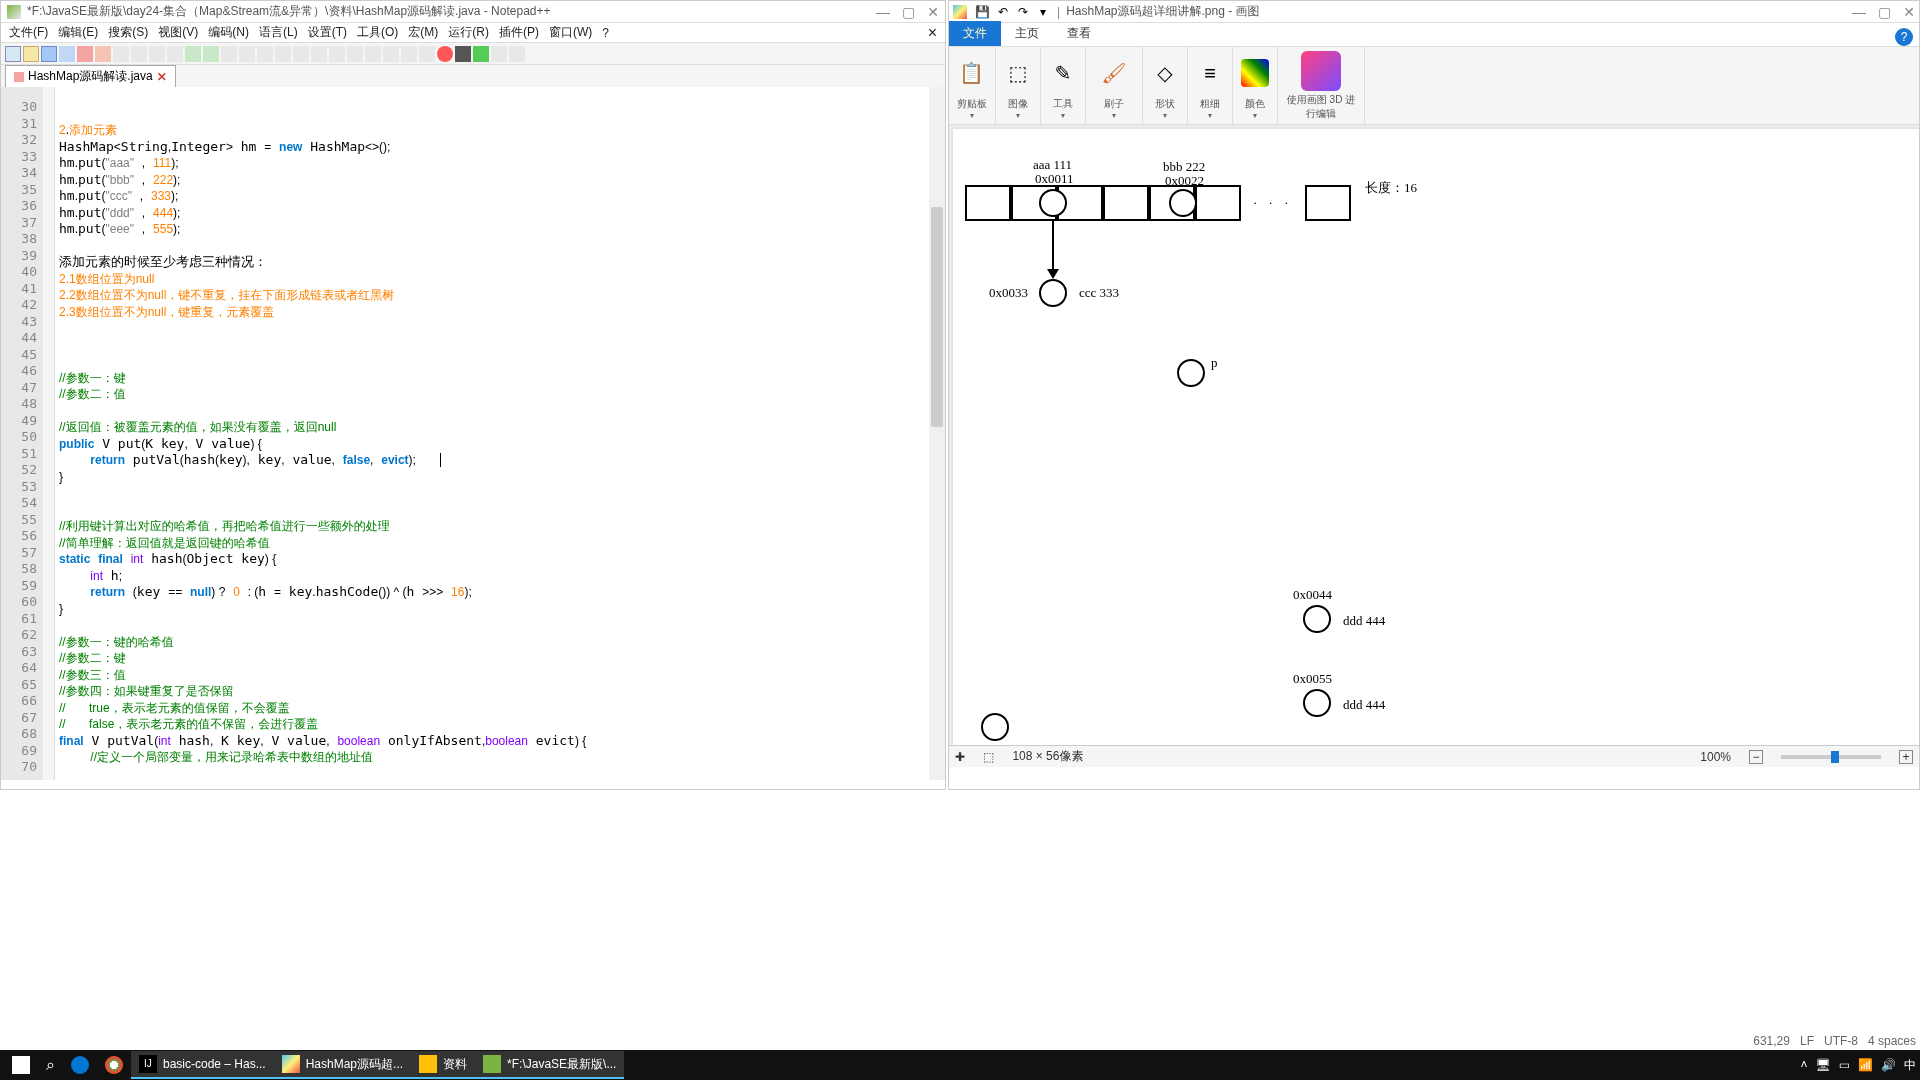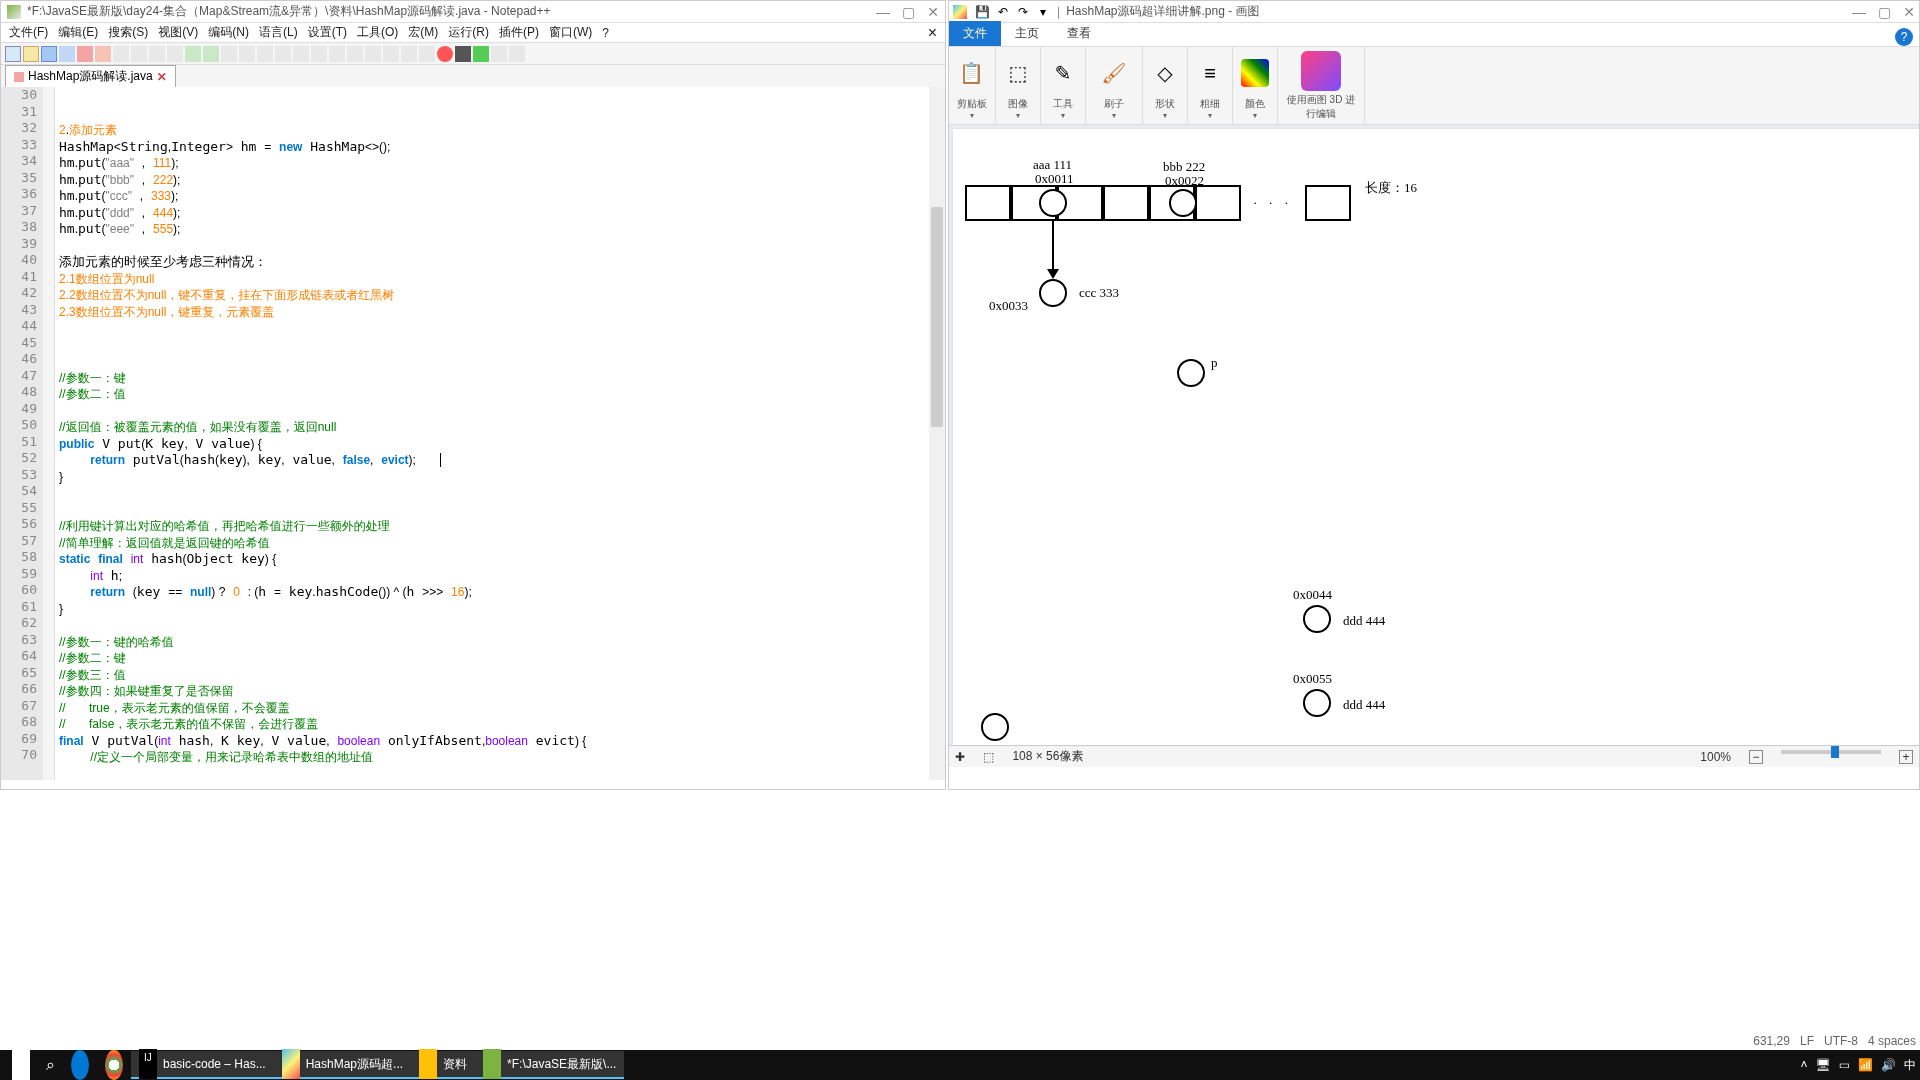--- a/index.html
+++ b/index.html
@@ -45,21 +45,21 @@
 .tb-rec{background:#f55;border-radius:50%}
 .tb-play{background:#5c5}
 .tb-stop{background:#555}
 .tb-playrec{background:#e8e8e8}
 .tb-saverec{background:#e8e8e8}
 .npp-tabs{height:22px;display:flex;align-items:flex-end;padding:2px 4px 0;background:#f5f5f5}
 .npp-tab{background:#fff;border:1px solid #aaa;border-bottom:none;padding:2px 8px;display:flex;align-items:center;gap:4px;font-size:11px}
 .npp-tab-icon{width:10px;height:10px;background:#f5a4a4;display:inline-block}
 .npp-tab-close{color:#c44;cursor:pointer;font-weight:bold}
 .npp-editor{position:relative;height:693px;display:flex;overflow:hidden}
-.npp-gutter{width:42px;background:#e8e8e8;text-align:right;padding:0 6px 2px 2px;color:#888;font-family:Consolas,monospace;font-size:13px;line-height:16.5px}
+.npp-gutter{width:42px;background:#e8e8e8;text-align:right;padding:12px 6px 2px 2px;color:#888;font-family:Consolas,monospace;font-size:13px;line-height:16.5px}
 .npp-fold{width:12px;background:#f5f5f5;border-right:1px solid #ddd}
 .npp-code{flex:1;padding:2px 4px;font-family:Consolas,"Microsoft YaHei",monospace;font-size:13px;line-height:16.5px;white-space:pre;color:#000;position:relative}
 .npp-scroll{width:16px;background:#f0f0f0;position:relative}
 .npp-scroll-thumb{position:absolute;left:2px;right:2px;top:120px;height:220px;background:#ccc;border-radius:2px}
 .npp-status{height:20px;border-top:1px solid #ccc;display:flex;align-items:center;padding:0 6px;background:#f5f5f5;font-size:11px;color:#333;gap:18px}
 .npp-status .spacer{flex:1}
 .kw{color:#0077cc;font-weight:bold}
 .kw2{color:#8000ff}
 .str{color:#808080}
 .num{color:#ff8000}
@@ -84,37 +84,37 @@
 .paint-ribbon{height:78px;display:flex;background:#f5f5f5;border-bottom:1px solid #ddd}
 .ribbon-group{display:flex;flex-direction:column;align-items:center;padding:4px 8px;border-right:1px solid #ddd}
 .ribbon-group-icons{display:flex;gap:4px;align-items:center;flex:1}
 .ribbon-icon{width:28px;height:28px;cursor:pointer;display:flex;align-items:center;justify-content:center;font-size:20px}
 .ribbon-icon-lg{width:40px;height:40px}
 .ribbon-label{font-size:10px;color:#555;margin-top:2px}
 .ribbon-dropdown{font-size:8px;color:#666}
 .paint-canvas{position:relative;height:620px;background:#e8ecef;overflow:auto}
 .paint-doc{position:absolute;left:4px;top:4px;width:1440px;height:730px;background:#fff;box-shadow:1px 1px 3px rgba(0,0,0,0.2)}
 .paint-status{height:22px;border-top:1px solid #ccc;display:flex;align-items:center;padding:0 6px;background:#f5f5f5;font-size:11px;color:#333;gap:18px}
-.paint-zoom{margin-left:auto;display:flex;align-items:flex-start;gap:18px}
+.paint-zoom{margin-left:auto;display:flex;align-items:center;gap:18px}
 .zoom-slider{width:100px;height:4px;background:#ccc;position:relative}
 .zoom-thumb{position:absolute;left:50%;top:-4px;width:8px;height:12px;background:#1976d2}
 .zoom-btn{width:14px;height:14px;border:1px solid #888;text-align:center;line-height:12px;cursor:pointer}
 
 
 .dia-text{position:absolute;font-family:Liberation Serif, serif;font-size:13px;color:#000}
 .dia-cell{position:absolute;border:2px solid #000;background:#fff}
 .dia-circle{position:absolute;border:2px solid #000;border-radius:50%;background:#fff}
 .dia-arrow{position:absolute;background:#000}
 .dia-arrow-head{position:absolute;width:0;height:0;border-left:6px solid transparent;border-right:6px solid transparent;border-top:10px solid #000}
 
 
 .taskbar{position:absolute;left:0;bottom:0;width:1920px;height:30px;background:#111;display:flex;align-items:center;padding:0 4px}
 .taskbar-item{height:28px;display:flex;align-items:center;padding:0 8px;color:#fff;cursor:pointer;gap:6px;font-size:11px}
 .taskbar-item.active{background:#333;border-bottom:2px solid #4fc3f7}
-.taskbar-icon{width:18px;height:30px;display:inline-block}
+.taskbar-icon{width:18px;height:18px;display:inline-block}
 .tb-win{background:#fff}
 .tb-cortana{background:#0078d4;border-radius:50%}
 .tb-chrome{background:radial-gradient(circle,#fff 30%,#4caf50 30%,#f44336 60%,#ffc107)}
 .tb-idea{background:#000;color:#fff;text-align:center;line-height:18px;font-size:10px}
 .tb-paintico{background:linear-gradient(135deg,#4fc3f7,#fff176,#ef5350)}
 .tb-folder2{background:#ffc107}
 .tb-npp2{background:#7cb342}
 .taskbar-right{margin-left:auto;display:flex;align-items:center;gap:8px;color:#fff;font-size:11px}
 .tray-icon{cursor:pointer}
 </style>
@@ -374,21 +374,21 @@
       <div class="dia-cell" style="left:242px;top:56px;width:46px;height:36px"></div>
       <div class="dia-circle" style="left:86px;top:60px;width:28px;height:28px"></div>
       <div class="dia-circle" style="left:216px;top:60px;width:28px;height:28px"></div>
       <div class="dia-text" style="left:300px;top:66px;letter-spacing:4px">· · ·</div>
       <div class="dia-cell" style="left:352px;top:56px;width:46px;height:36px"></div>
       <div class="dia-text" style="left:412px;top:50px">长度：16</div>
 
       <div class="dia-arrow" style="left:99px;top:92px;width:2px;height:50px"></div>
       <div class="dia-arrow-head" style="left:94px;top:140px"></div>
       <div class="dia-circle" style="left:86px;top:150px;width:28px;height:28px"></div>
-      <div class="dia-text" style="left:36px;top:169px">0x0033</div>
+      <div class="dia-text" style="left:36px;top:156px">0x0033</div>
       <div class="dia-text" style="left:126px;top:156px">ccc 333</div>
 
       <div class="dia-circle" style="left:224px;top:230px;width:28px;height:28px"></div>
       <div class="dia-text" style="left:258px;top:226px">p</div>
 
       <div class="dia-text" style="left:340px;top:458px">0x0044</div>
       <div class="dia-circle" style="left:350px;top:476px;width:28px;height:28px"></div>
       <div class="dia-text" style="left:390px;top:484px">ddd 444</div>
 
       <div class="dia-text" style="left:340px;top:542px">0x0055</div>

